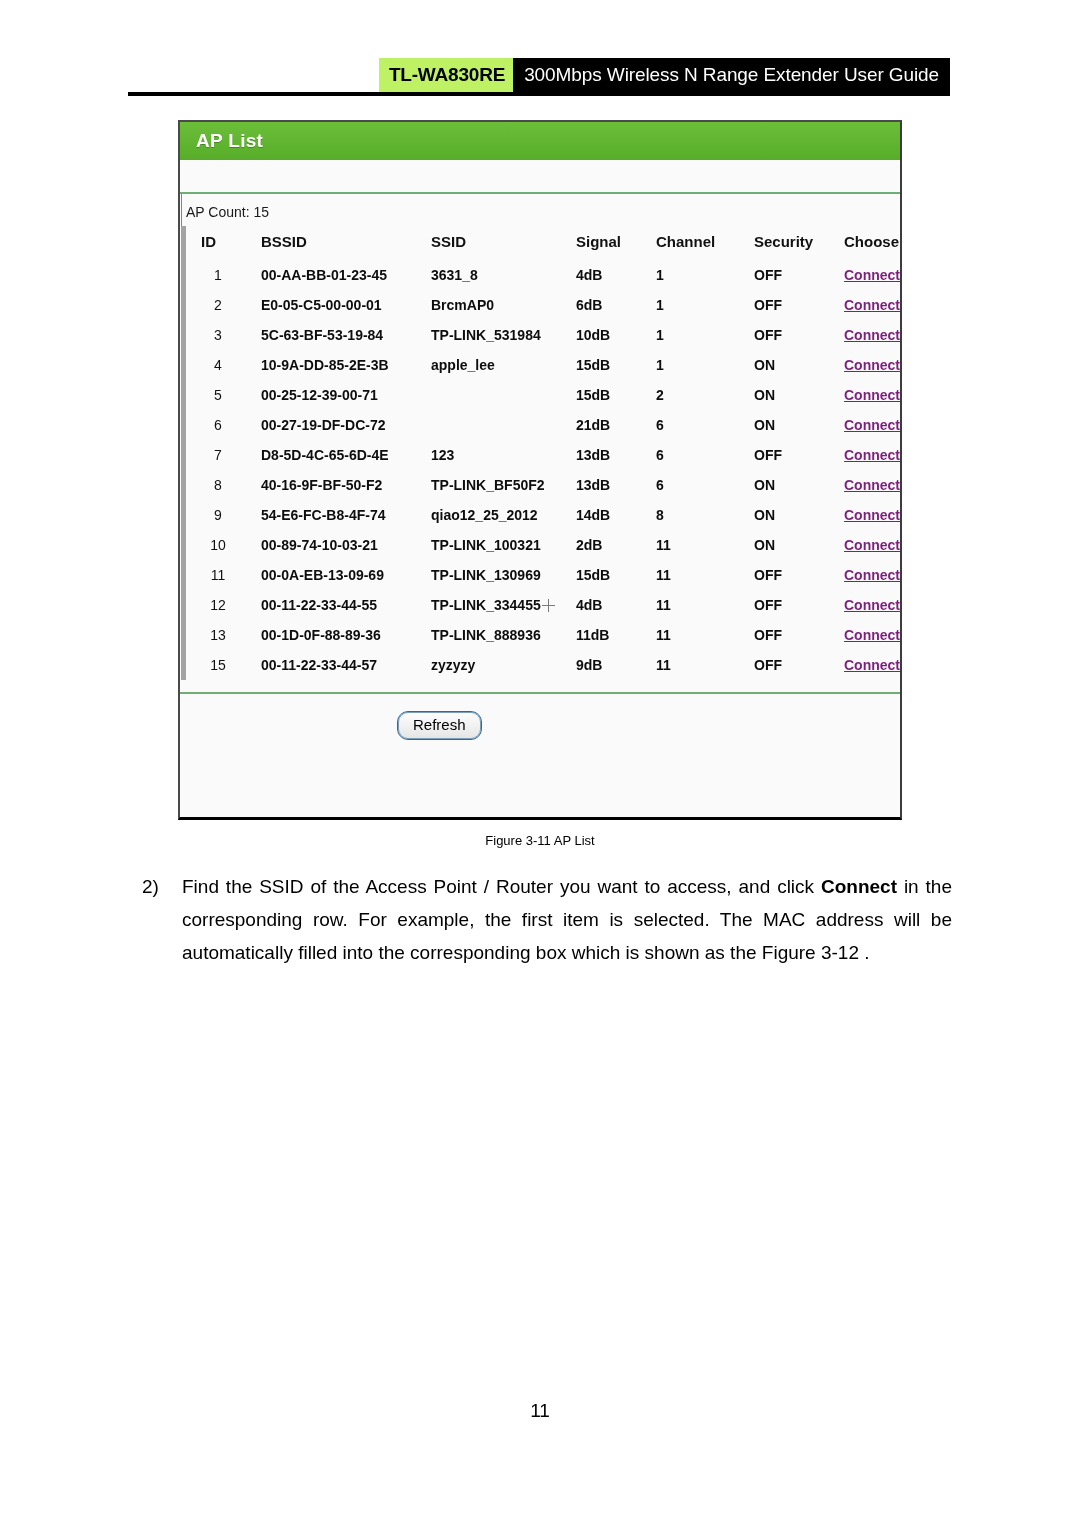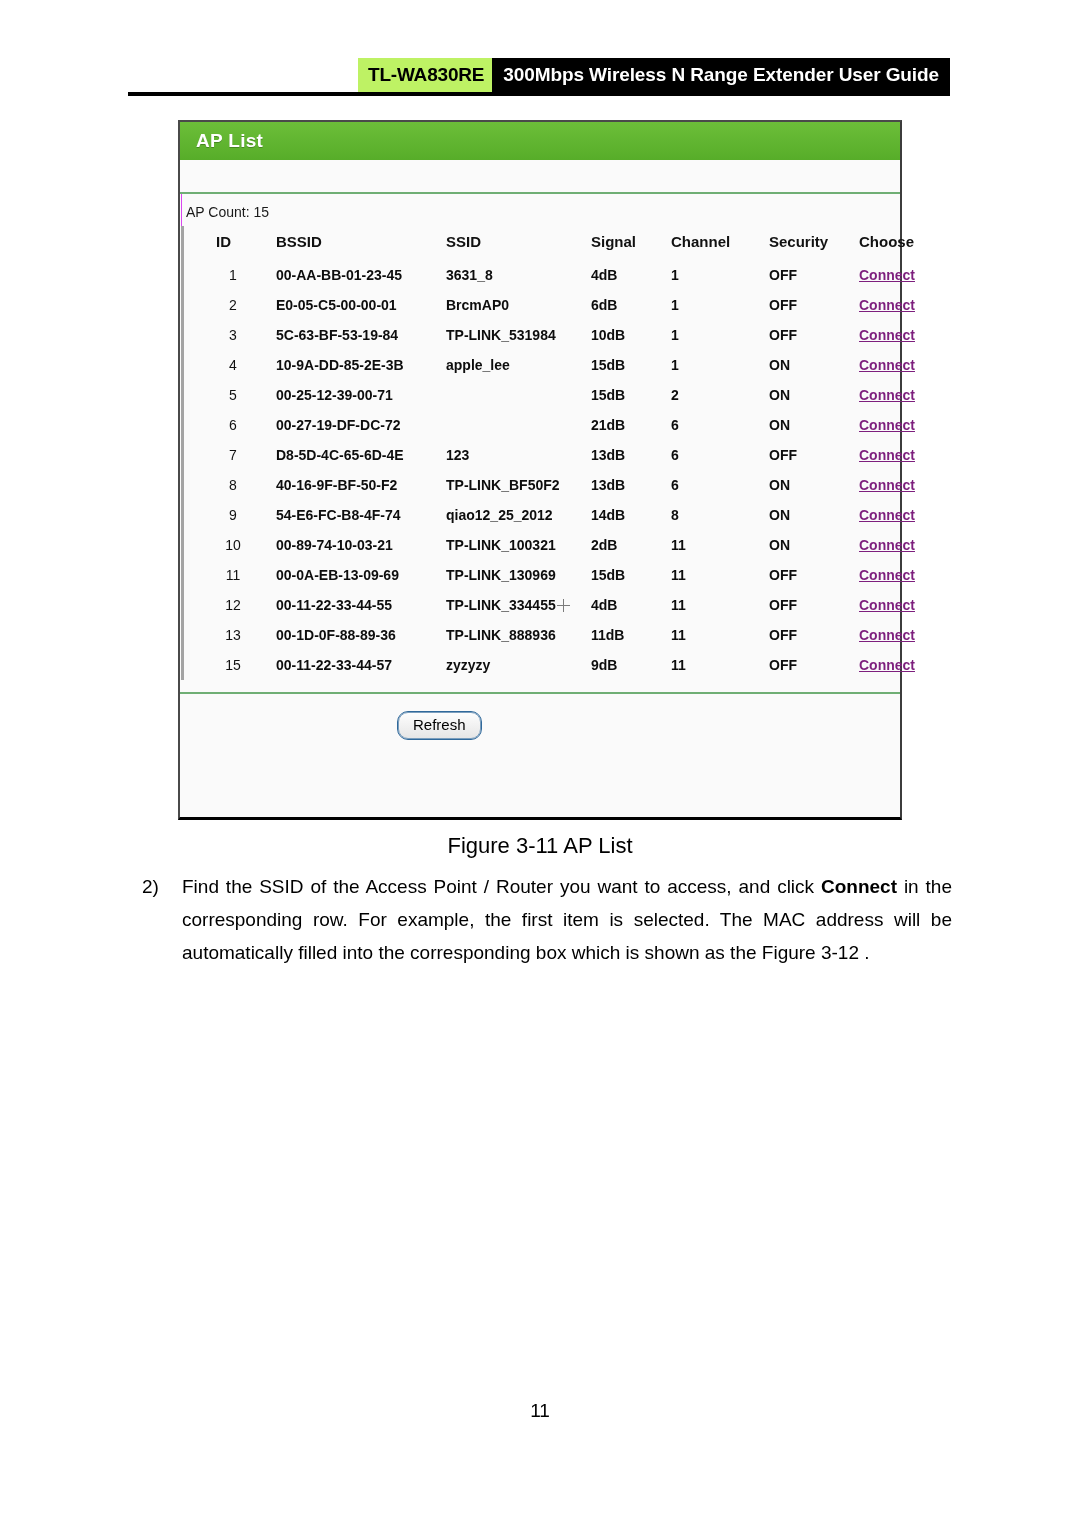--- a/index.html
+++ b/index.html
@@ -39,21 +39,21 @@
     font-weight: bold;
     line-height: 34px;
     padding: 0 8px 0 10px;
     letter-spacing: -0.2px;
     white-space: nowrap;
   }
   .hdr-title {
     background: #000000;
     color: #ffffff;
     font-size: 19px;
-    font-weight: bold;
+    font-weight: normal;
     line-height: 34px;
     padding: 0 11px 0 11px;
     letter-spacing: -0.1px;
     white-space: nowrap;
   }
   .hdr-rule {
     position: absolute;
     left: 128px;
     top: 92px;
     width: 822px;
@@ -155,22 +155,22 @@
 
   .connect-link {
     color: #7d1f7d;
     text-decoration: underline;
     font-weight: bold;
     cursor: pointer;
     font-size: 14px;
   }
 
   .table-wrap {
-    padding-left: 18px;
-    border-left: 3px solid #a3a3a3;
+    padding-left: 1px;
+    border-left: 5px solid #a3a3a3;
     margin-left: 1px;
   }
 
   
   .cursor-artifact {
     display: inline-block;
     position: relative;
     width: 13px;
     height: 13px;
     vertical-align: -2px;
@@ -212,21 +212,21 @@
     line-height: 18px;
   }
 
   
   .fig-caption {
     position: absolute;
     left: 0;
     top: 833px;
     width: 1080px;
     text-align: center;
-    font-size: 22px;
+    font-size: 13px;
     color: #000000;
   }
 
   
   .body-block {
     position: absolute;
     left: 128px;
     top: 870px;
     width: 824px;
     display: flex;

